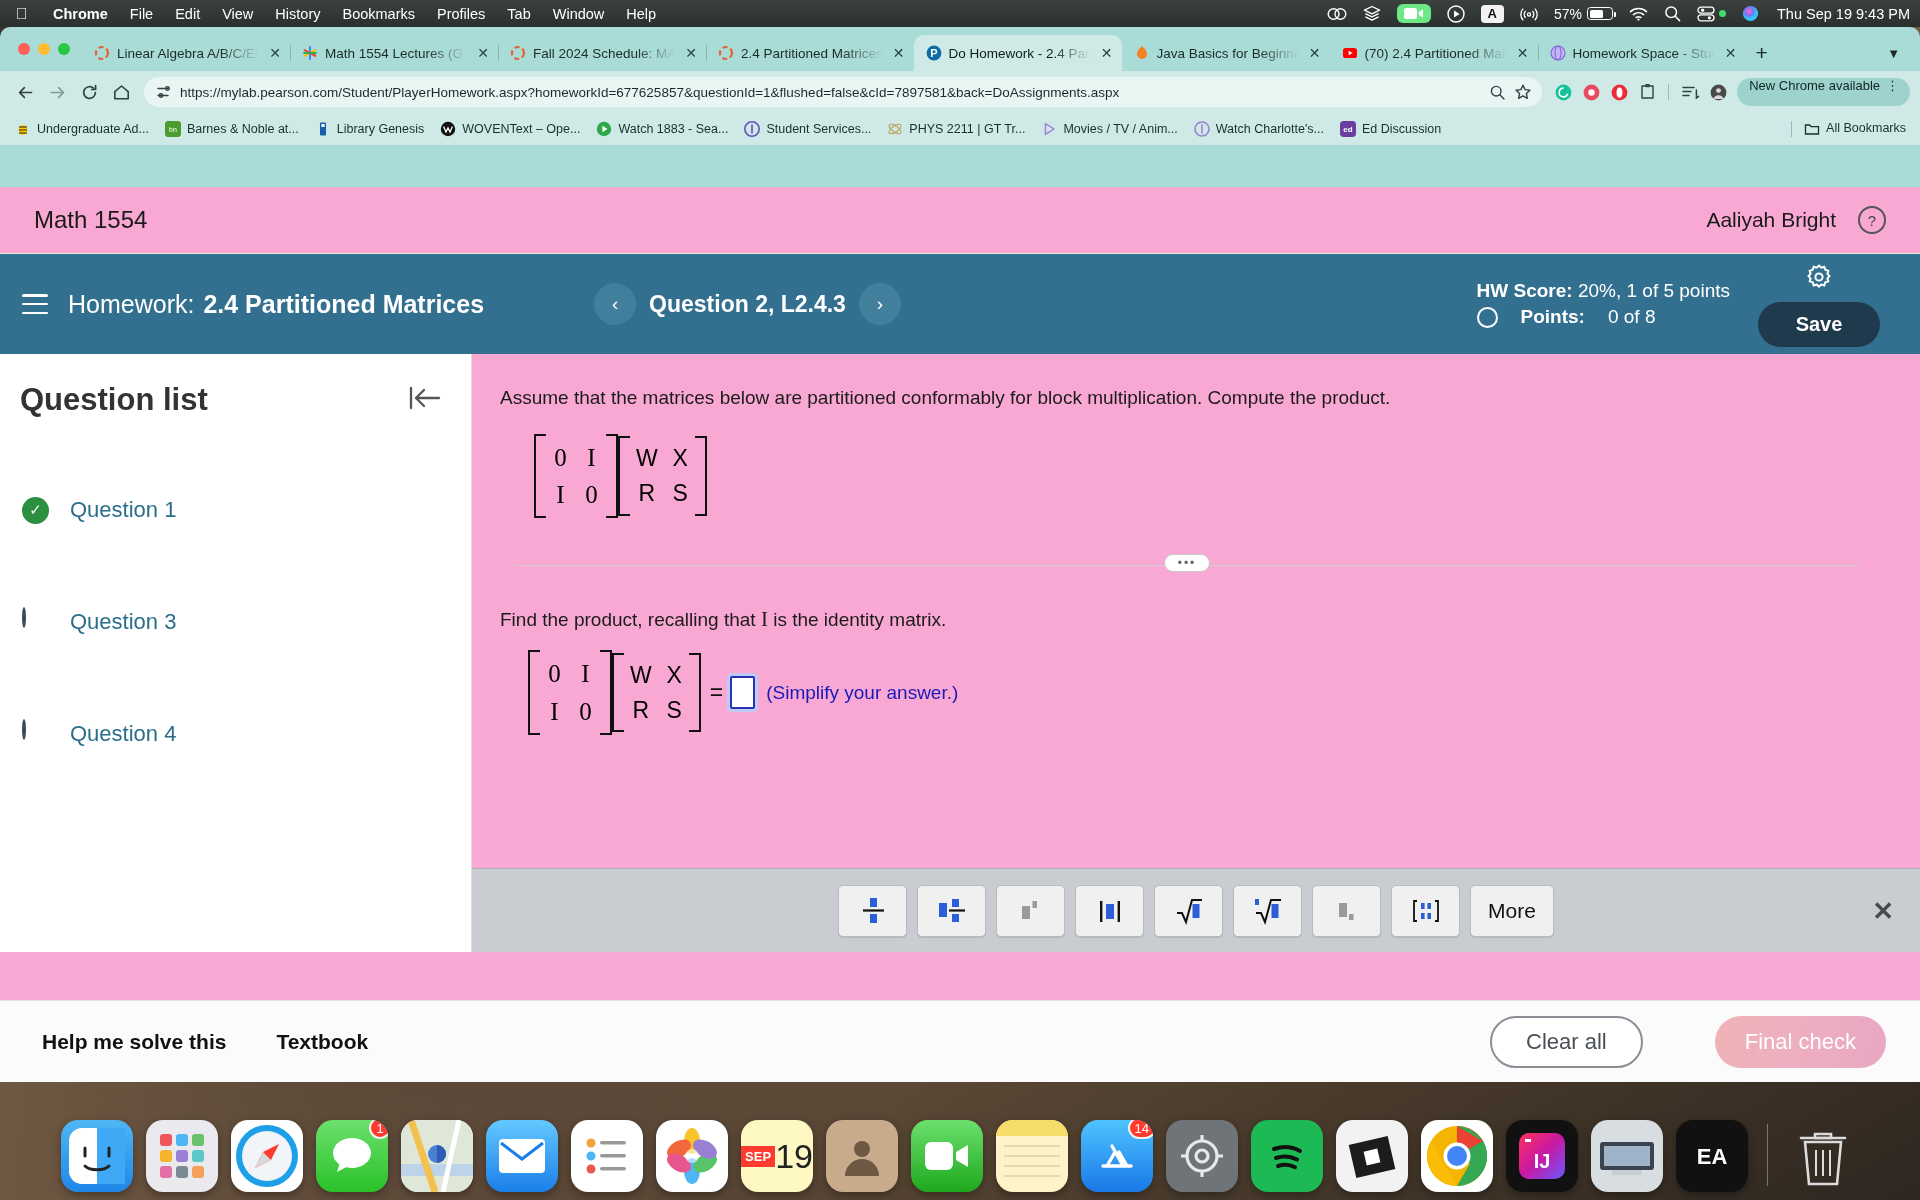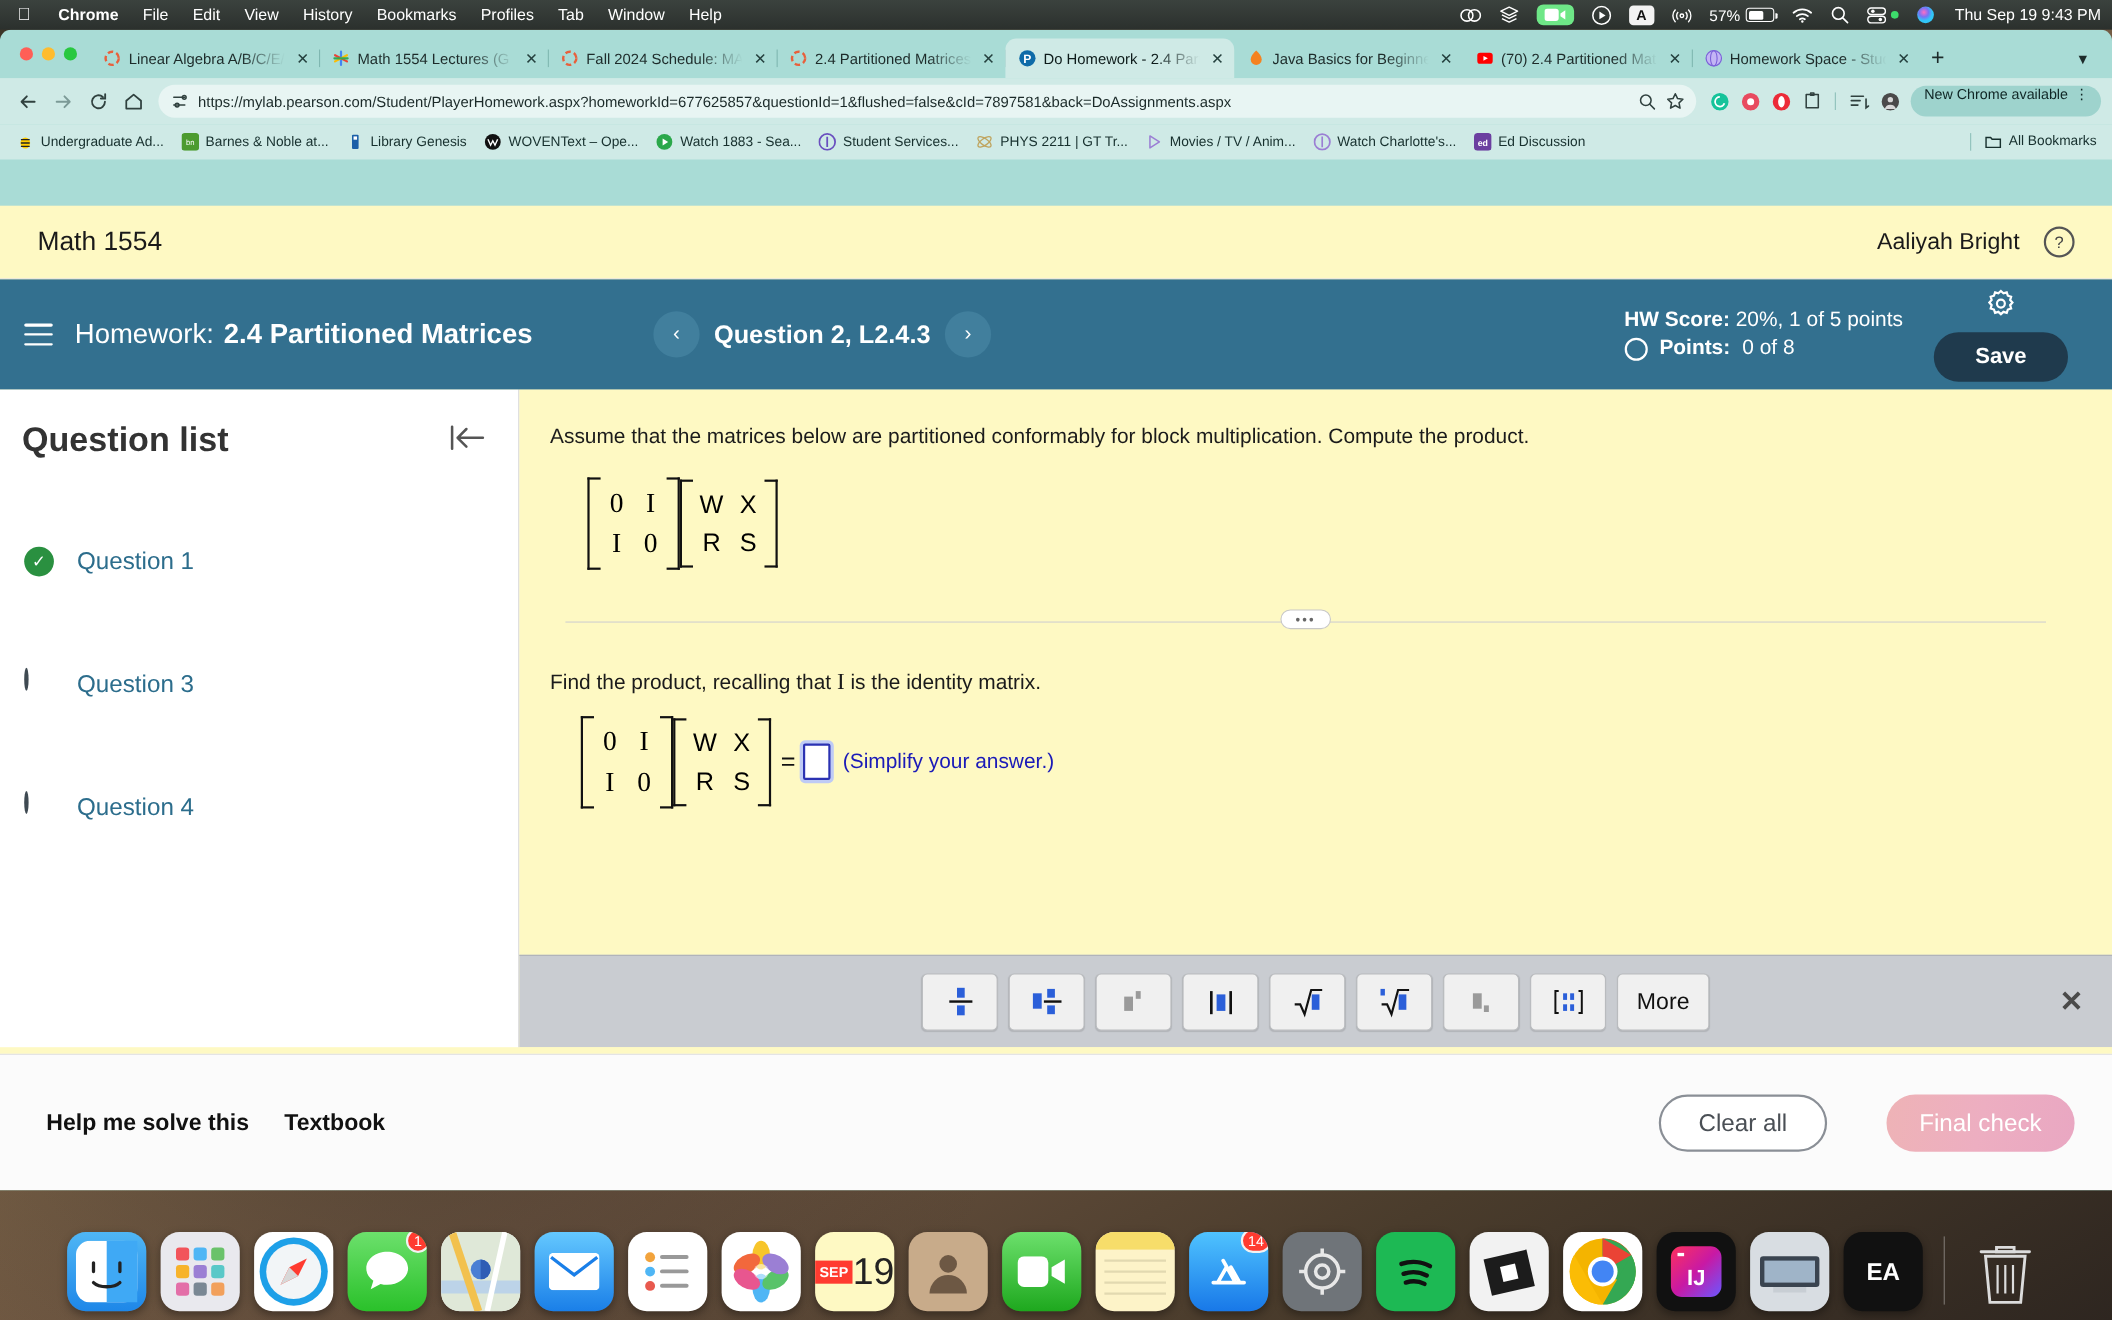--- a/index.html
+++ b/index.html
@@ -120,21 +120,21 @@
     padding: 0 8px; background: #cfeae6; font-size: 12.5px; color: #17302e;
   }
   .bm { display: flex; align-items: center; gap: 6px; padding: 3px 7px; white-space: nowrap; }
   .bmico { width: 16px; height: 16px; flex: 0 0 16px; border-radius: 3px; display:block; }
   #bookmarks .allbm { margin-left: auto; display: flex; align-items: flex-start; gap: 6px; padding-right: 6px; }
   .vdiv { width: 1px; height: 16px; background: #8dc0ba; margin: 0 6px; }
 
   
   #page {
     position: absolute; left: 0; right: 0; top: 160px; bottom: 0;
-    background: #fef9c3; overflow: hidden;
+    background: #f9a8d4; overflow: hidden;
   }
   #course-header {
     height: 67px; display: flex; align-items: center; padding: 0 34px 0 34px;
     border-bottom: 1px solid #e4e4e4;
   }
   #course-title { font-size: 24px; color: #1a1a1a; font-weight: 400; }
   #course-header .sp { flex: 1; }
   #student-name { font-size: 21px; color: #1a1a1a; }
   .help-circle {
     width: 28px; height: 28px; border: 2px solid #555; border-radius: 50%;
@@ -154,21 +154,21 @@
   .qnav { display: flex; align-items: center; gap: 13px; margin-left: 110px; }
   .qnav-btn {
     width: 42px; height: 42px; border-radius: 50%; background: #417f9d;
     display: flex; align-items: center; justify-content: center;
     font-size: 19px; color: #fff;
   }
   #qnav-label { font-size: 23px; font-weight: bold; white-space: nowrap; }
   #scorebox { margin-left: auto; display: flex; flex-direction: column; gap: 4px; padding-right: 14px; }
   .score-line { font-size: 19px; white-space: nowrap; }
   .score-line b { font-weight: bold; }
-  .pts-line { display: flex; align-items: center; gap: 11px; }
+  .pts-line { display: flex; align-items: center; gap: 23px; }
   .pt-circle { width: 21px; height: 21px; border: 2.3px solid #fff; border-radius: 50%; }
   #hw-right { display: flex; flex-direction: column; align-items: center; gap: 6px; width: 150px; }
   #save-btn {
     background: #1f3a4d; color: #fff; font-size: 20px; font-weight: bold;
     border-radius: 26px; padding: 11px 38px; border: none;
   }
 
   
   #body-split { display: flex; height: 598px; }
   #qlist {
@@ -235,23 +235,23 @@
     box-shadow: 0 1px 1px rgba(0,0,0,.12);
   }
   .pal-btn.more { font-size: 21px; color: #111; width: 84px; }
   #palette-close {
     position: absolute; right: 26px; top: 50%; transform: translateY(-50%);
     font-size: 26px; color: #4a4a4a; font-weight: bold;
   }
 
   
   #footer {
-    position: absolute; left: 0; right: 0; bottom: 0; height: 124px;
+    position: absolute; left: 0; right: 0; bottom: 0; height: 82px;
     background: #fbfbfb; border-top: 1px solid #e2e2e2;
-    display: flex; align-items: center; padding: 0 34px 0 42px; gap: 32px;
+    display: flex; align-items: center; padding: 0 34px 0 42px; gap: 50px;
   }
   .footlink { font-size: 21px; font-weight: bold; color: #111; }
   #footer .sp { flex: 1; }
   #clear-all {
     border: 2px solid #8a8f96; color: #4a4f55; background: #fff;
     font-size: 22px; border-radius: 26px; padding: 11px 34px;
   }
   #final-check {
     border: none; color: #fff; font-size: 22px; border-radius: 26px;
     padding: 13px 30px; margin-left: 22px;

